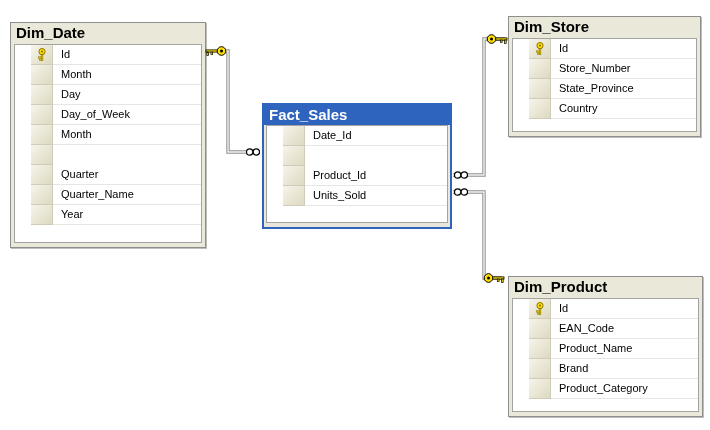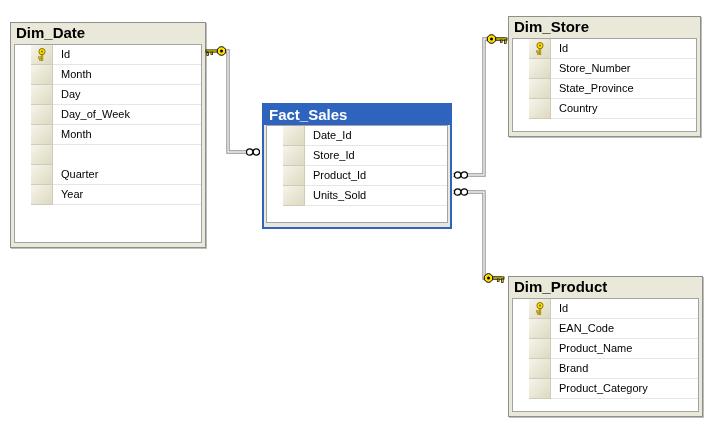--- a/index.html
+++ b/index.html
@@ -88,35 +88,38 @@
         </div>
         <div class="t-row">
           <div class="row-selector"></div>
         </div>
         <div class="t-row">
           <div class="row-selector"></div>
           <div class="row-label">Quarter</div>
         </div>
         <div class="t-row">
           <div class="row-selector"></div>
+          <div class="row-label">Quarter_Name</div>
+        </div>
+        <div class="t-row">
+          <div class="row-selector"></div>
           <div class="row-label">Year</div>
         </div>
       </div>
   </div>
 
   <div class="table fact" style="left:262px; top:103px; width:190px; height:126px;">
     <div class="t-header">Fact_Sales</div>
     <div class="t-body">
         <div class="t-row">
           <div class="row-selector"></div>
           <div class="row-label">Date_Id</div>
         </div>
         <div class="t-row">
           <div class="row-selector"></div>
-          <div class="row-label">Store_Id</div>
         </div>
         <div class="t-row">
           <div class="row-selector"></div>
           <div class="row-label">Product_Id</div>
         </div>
         <div class="t-row">
           <div class="row-selector"></div>
           <div class="row-label">Units_Sold</div>
         </div>
       </div>

